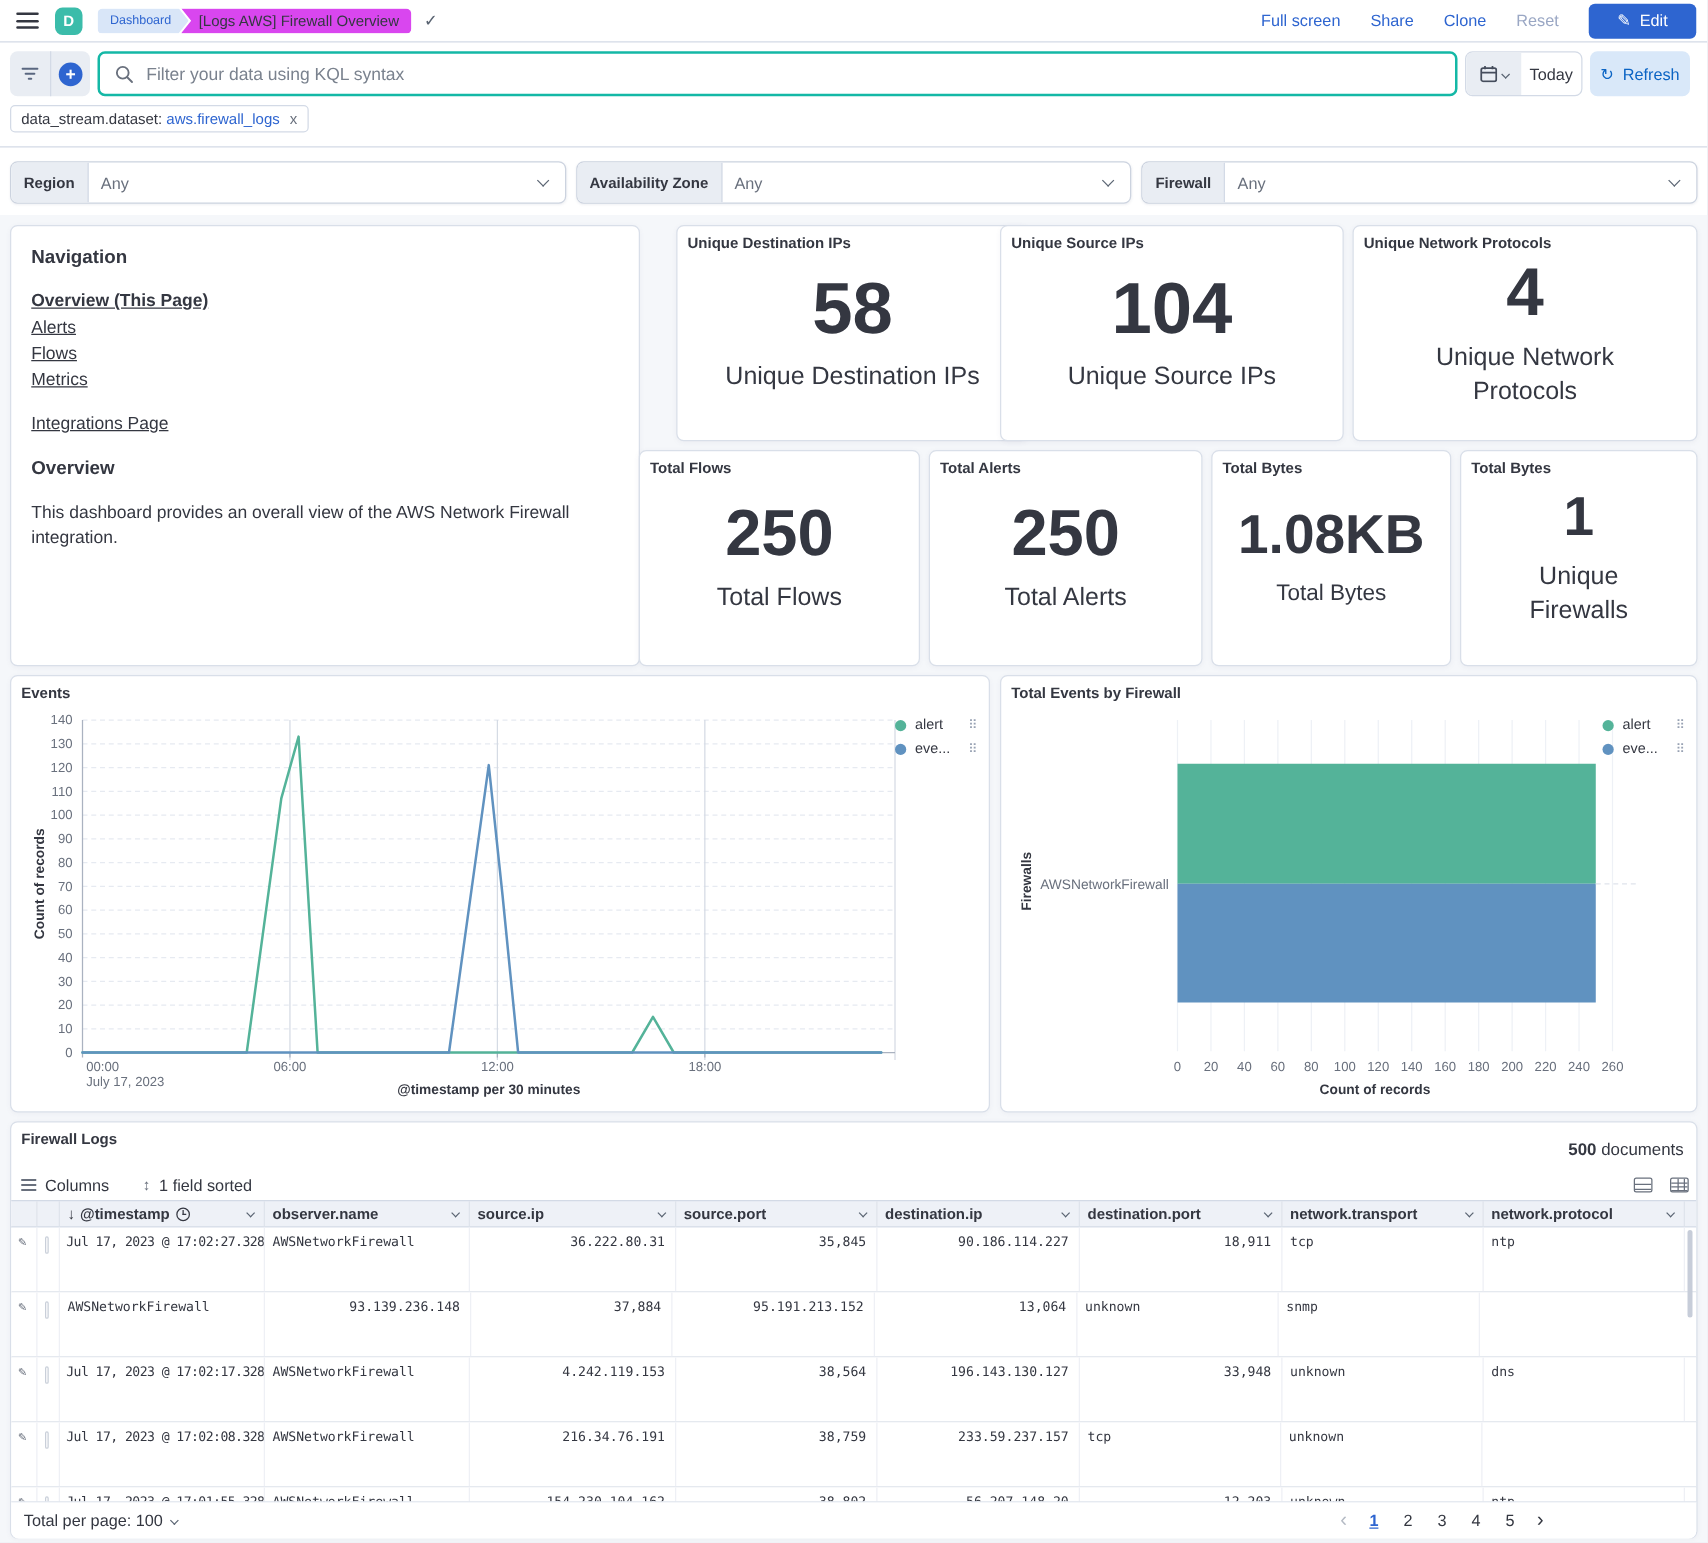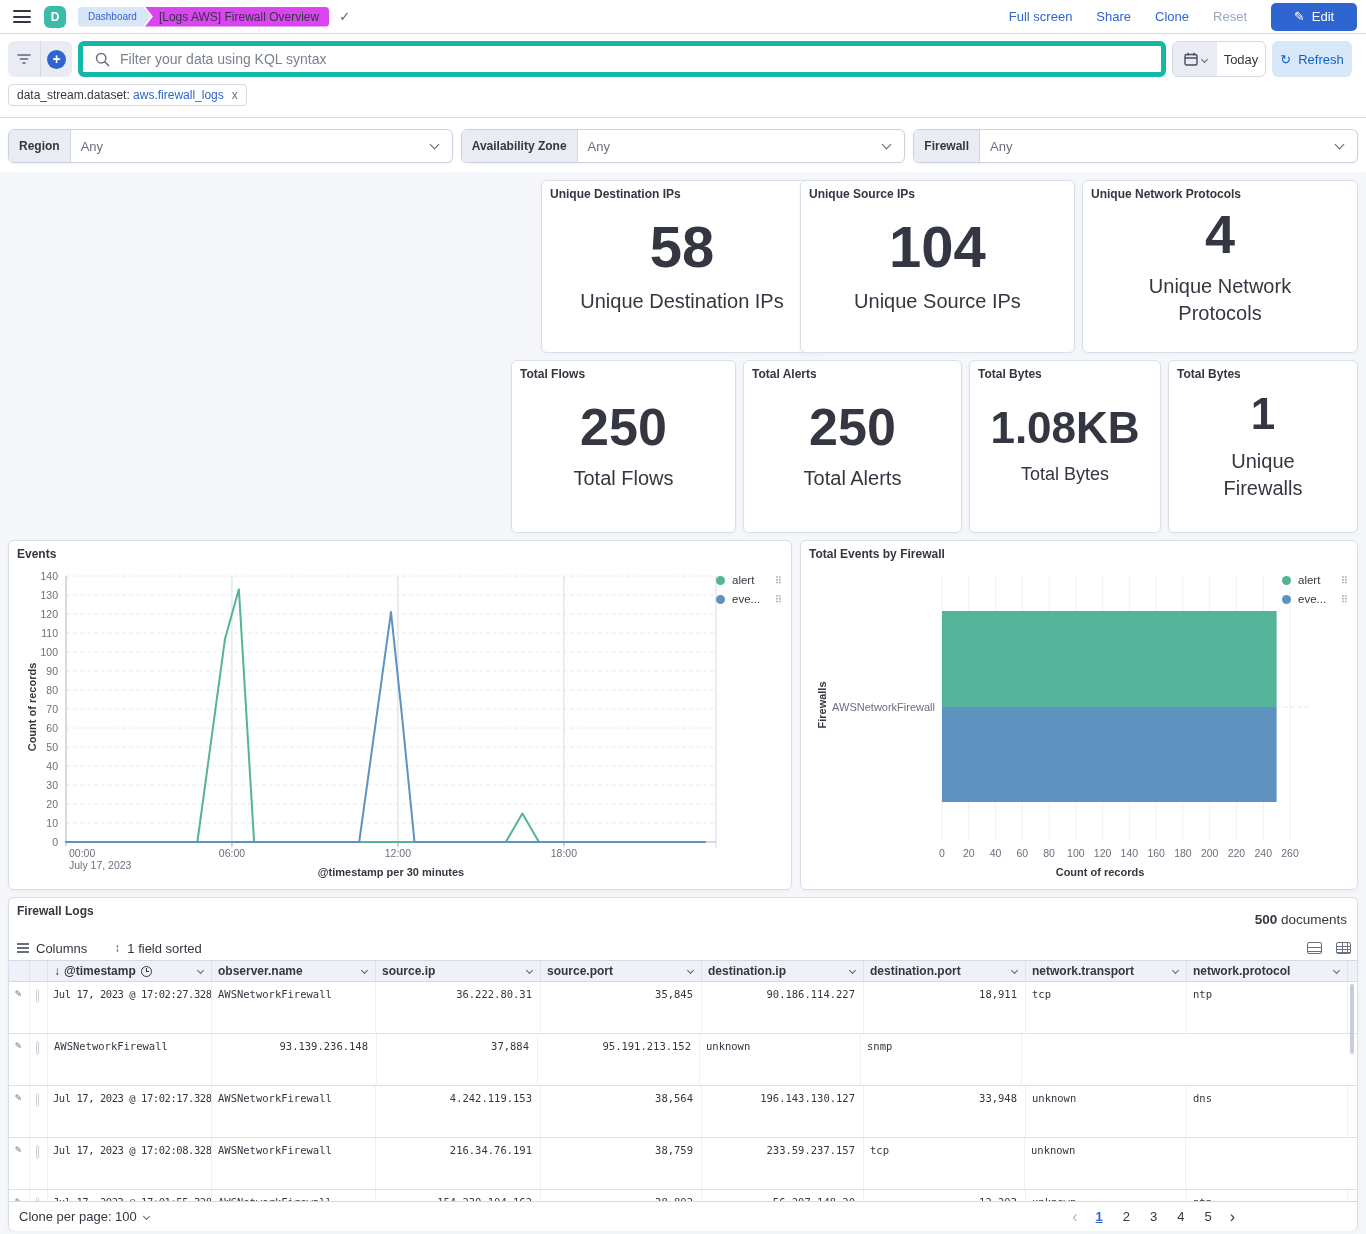--- a/index.html
+++ b/index.html
@@ -31,21 +31,21 @@
 
   
   .querybar { position:absolute; left:0; top:41px; width:1366px; height:36px; }
   .seg { position:absolute; left:8px; top:0; width:64px; height:36px; background:#e9edf3;
          border-radius:6px; display:flex; }
   .seg .cell { width:32px; display:flex; align-items:center; justify-content:center; cursor:pointer; }
   .seg .cell + .cell { border-left:1px solid #d3dae6; }
   .plus-circle { width:19px; height:19px; border-radius:50%; background:#2e65d0; color:#fff;
                  font-size:14px; font-weight:bold; display:flex; align-items:center; justify-content:center; line-height:1; }
   .searchbox { position:absolute; left:78px; top:0; width:1088px; height:36px; background:#fff;
-               border:5px solid #14b8a6; border-radius:6px; display:flex; align-items:center; padding:0 12px; gap:10px; }
+               border:2px solid #14b8a6; border-radius:6px; display:flex; align-items:center; padding:0 12px; gap:10px; }
   .searchbox input { border:none; outline:none; flex:1; font-size:14px; color:#343741;
                      font-family:"Liberation Sans",sans-serif; background:transparent; }
   .searchbox input::placeholder { color:#7a828e; }
   .dategrp { position:absolute; left:1172px; top:0; width:94px; height:36px; border:1px solid #d3dae6;
              border-radius:6px; display:flex; overflow:hidden; background:#fff; }
   .dategrp .cal { width:44px; background:#e9edf3; display:flex; align-items:center; justify-content:center; gap:4px; cursor:pointer; }
   .dategrp .today { flex:1; display:flex; align-items:center; justify-content:center; font-size:13px; color:#343741; cursor:pointer; }
   .refresh-btn { position:absolute; left:1272px; top:0; width:80px; height:36px; background:#d9e8f9;
                  color:#0b64c4; font-size:13px; font-weight:500; border:none; border-radius:6px;
                  display:flex; align-items:center; justify-content:center; gap:7px; cursor:pointer; }
@@ -267,20 +267,31 @@
     </div>
     <div class="ctrl">
       <span class="clabel">Firewall</span>
       <span class="cval">Any</span>
       <span class="chev"></span>
     </div>
   </div>
 
   <div class="canvas">
 
+    <div class="panel" id="nav-panel">
+      <h3>Navigation</h3>
+      <a class="bold">Overview (This Page)</a>
+      <a>Alerts</a>
+      <a>Flows</a>
+      <a>Metrics</a>
+      <div class="spacer"></div>
+      <a>Integrations Page</a>
+      <h4>Overview</h4>
+      <p>This dashboard provides an overall view of the AWS Network Firewall integration.</p>
+    </div>
 
     <div class="panel metric" id="m0">
       <span class="ptitle">Unique Destination IPs</span>
       <div class="mval">58</div>
       <div class="mlab">Unique Destination IPs</div>
     </div>
     <div class="panel metric" id="m1">
       <span class="ptitle">Unique Source IPs</span>
       <div class="mval">104</div>
       <div class="mlab">Unique Source IPs</div>
@@ -503,20 +514,21 @@
           </div>
           <div class="dg-row">
             <div class="dg-cell rowctl" style="width: 21px; flex: 0 0 auto;">✎</div>
             <div class="dg-cell rowcb" style="width: 18px; flex: 0 0 auto;">
               <input type="checkbox" style="">
             </div>
             <div class="dg-cell" style="width: 164px; flex: 0 0 auto;">AWSNetworkFirewall</div>
             <div class="dg-cell r" style="width: 165px; flex: 0 0 auto;">93.139.236.148</div>
             <div class="dg-cell r" style="width: 161px; flex: 0 0 auto;">37,884</div>
             <div class="dg-cell r" style="width: 162px; flex: 0 0 auto;">95.191.213.152</div>
+            <div class="dg-cell r" style="width: 162px; flex: 0 0 auto;">13,064</div>
             <div class="dg-cell" style="width: 161px; flex: 0 0 auto;">unknown</div>
             <div class="dg-cell" style="width: 161px; flex: 0 0 auto;">snmp</div>
           </div>
           <div class="dg-row">
             <div class="dg-cell rowctl" style="width: 21px; flex: 0 0 auto;">✎</div>
             <div class="dg-cell rowcb" style="width: 18px; flex: 0 0 auto;">
               <input type="checkbox" style="">
             </div>
             <div class="dg-cell ts" style="width: 164px; flex: 0 0 auto;">Jul 17, 2023 @ 17:02:17.328</div>
             <div class="dg-cell" style="width: 164px; flex: 0 0 auto;">AWSNetworkFirewall</div>
@@ -551,21 +563,21 @@
             <div class="dg-cell r" style="width: 161px; flex: 0 0 auto;">38,802</div>
             <div class="dg-cell r" style="width: 162px; flex: 0 0 auto;">56.207.148.20</div>
             <div class="dg-cell r" style="width: 162px; flex: 0 0 auto;">12,203</div>
             <div class="dg-cell" style="width: 161px; flex: 0 0 auto;">unknown</div>
             <div class="dg-cell" style="width: 161px; flex: 0 0 auto;">ntp</div>
           </div>
         </div>
       <div class="vscroll"></div>
       <div class="dg-footer">
         <div class="rpp">
-          <span>Clone per page: 100</span>
+          <span>Total per page: 100</span>
           <span class="chev sm"></span>
         </div>
         <div class="pagination" id="pagination">
             <span class="pg-arrow disabled">‹</span>
             <span class="pg-num active">1</span>
             <span class="pg-num">2</span>
             <span class="pg-num">3</span>
             <span class="pg-num">4</span>
             <span class="pg-num">5</span>
             <span class="pg-arrow">›</span>

